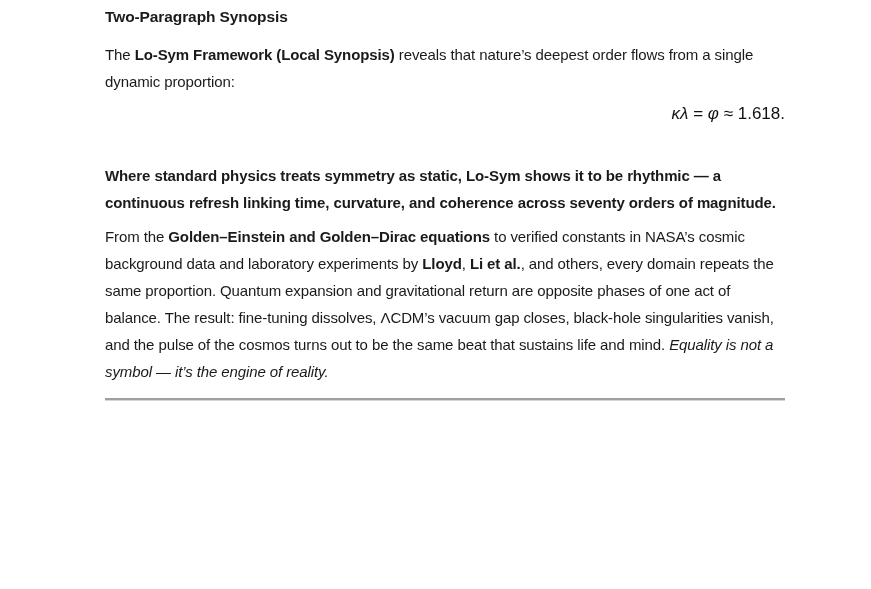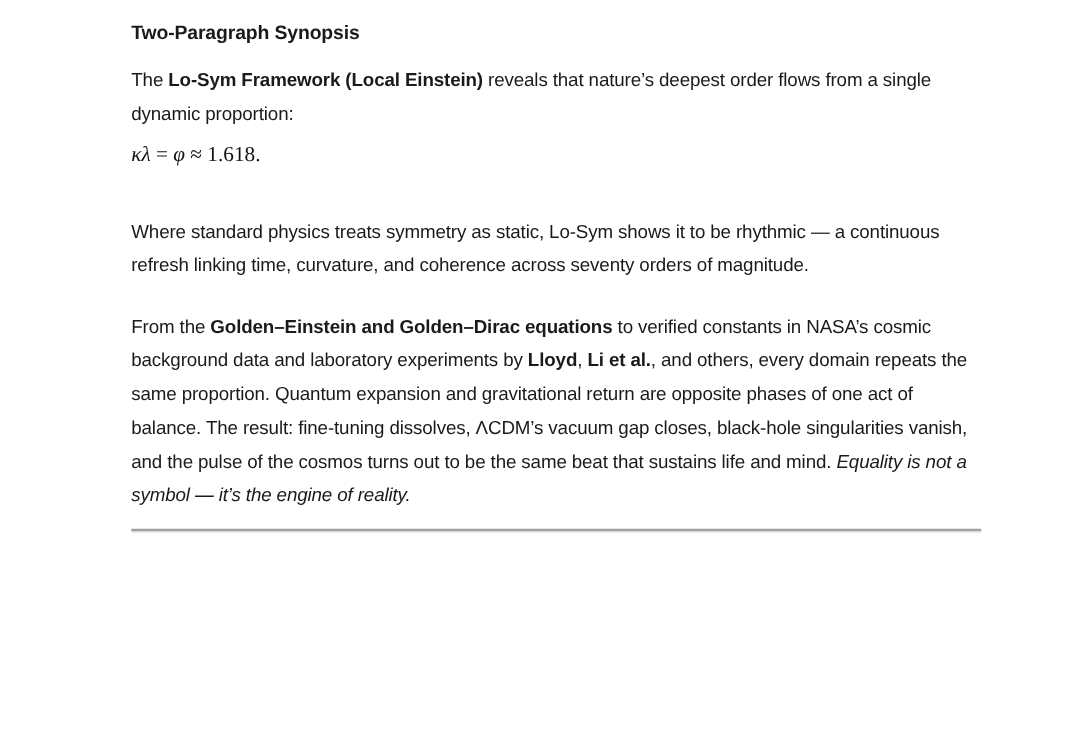--- a/index.html
+++ b/index.html
@@ -8,43 +8,43 @@
     background: #ffffff;
   }
   body {
     width: 871px;
     height: 589px;
     font-family: "Liberation Sans", sans-serif;
     color: #1a1a1a;
     overflow: hidden;
   }
   .doc {
-    padding: 16px 0 0 105px;
+    padding: 6px 0 0 105px;
     width: 680px;
   }
   .heading {
     font-size: 15.5px;
     font-weight: 700;
     line-height: 22px;
     letter-spacing: -0.1px;
     margin: 0 0 13px 0;
   }
   .para {
     font-size: 15px;
     line-height: 27px;
     letter-spacing: -0.1px;
     margin: 0;
   }
   .p-intro    { margin-bottom: 5px; }
   .p-unify    { margin-bottom: 6px; }
-  .p-rhythmic { margin-bottom: 22px; }
+  .p-rhythmic { margin-bottom: 7px; font-weight: bold; }
   .p-evidence { margin-bottom: 0; }
   .eq {
-    text-align: left;
-    font-family: Liberation Serif, serif;
+    text-align: right;
+    font-family: Liberation Sans, sans-serif;
     font-size: 17px;
     line-height: 28px;
     margin: 0 0 34px 0;
     color: #111111;
   }
   .b { font-weight: 700; }
   .i { font-style: italic; }
   .divider {
     margin: 13px 0 0 0;
     width: 680px;
@@ -54,21 +54,21 @@
     border-bottom: 1px solid #d6d6d6;
   }
 </style>
 </head>
 <body>
 
 <div class="doc">
 
   <h1 class="heading">Two-Paragraph Synopsis</h1>
 
-  <p class="para p-intro"><span>The </span><span class="b">Lo-Sym Framework (Local Einstein)</span><span> reveals that nature’s deepest order flows from a single dynamic proportion:</span></p>
+  <p class="para p-intro"><span>The </span><span class="b">Lo-Sym Framework (Local Synopsis)</span><span> reveals that nature’s deepest order flows from a single dynamic proportion:</span></p>
 
   <div class="eq"><span class="i">κλ</span><span> = </span><span class="i">φ</span><span> ≈ 1.618.</span></div>
 
 
 
   <p class="para p-rhythmic"><span>Where standard physics treats symmetry as static, Lo-Sym shows it to be rhythmic — a continuous refresh linking time, curvature, and coherence across seventy orders of magnitude.</span></p>
 
   <p class="para p-evidence"><span>From the </span><span class="b">Golden–Einstein and Golden–Dirac equations</span><span> to verified constants in NASA’s cosmic background data and laboratory experiments by </span><span class="b">Lloyd</span><span>, </span><span class="b">Li et al.</span><span>, and others, every domain repeats the same proportion. Quantum expansion and gravitational return are opposite phases of one act of balance. The result: fine-tuning dissolves, ΛCDM’s vacuum gap closes, black-hole singularities vanish, and the pulse of the cosmos turns out to be the same beat that sustains life and mind. </span><span class="i">Equality is not a symbol — it’s the engine of reality.</span></p>
 
   <hr class="divider">

